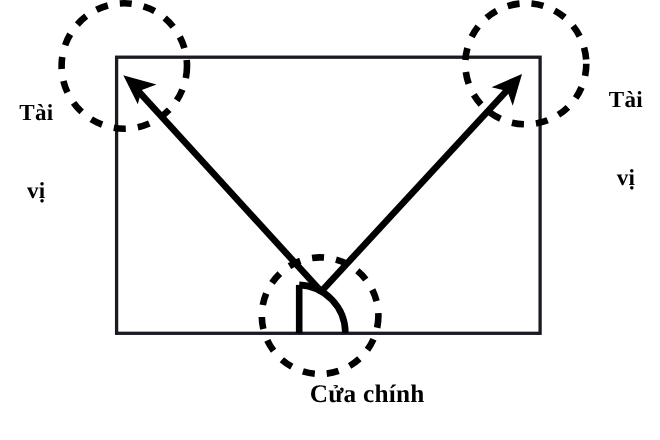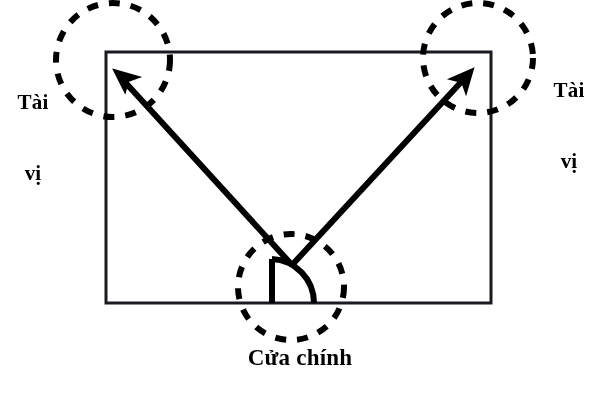--- a/index.html
+++ b/index.html
@@ -43,21 +43,21 @@
   #label-wealth-right {
     left: 538px;
     top: 32px;
     width: 62px;
   }
   #label-main-door {
     left: 214px;
     top: 345px;
     width: 172px;
     font-size: 23px;
-    text-align: center;
+    text-align: right;
   }
   .lbl-line { display: block; }
 </style>
 </head>
 <body>
 
 <div id="stage">
 
   <svg id="diagram" viewBox="0 0 600 400" xmlns="http://www.w3.org/2000/svg">
 

